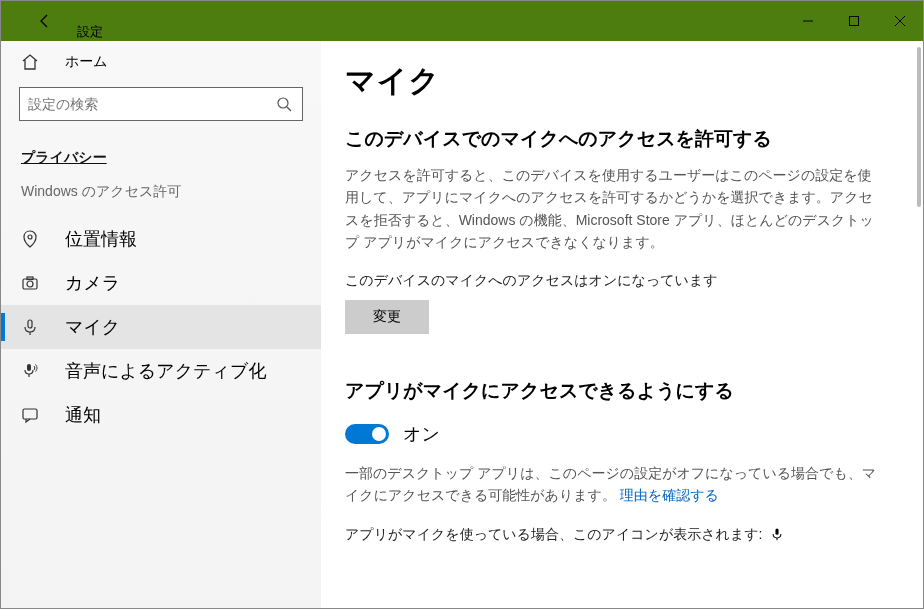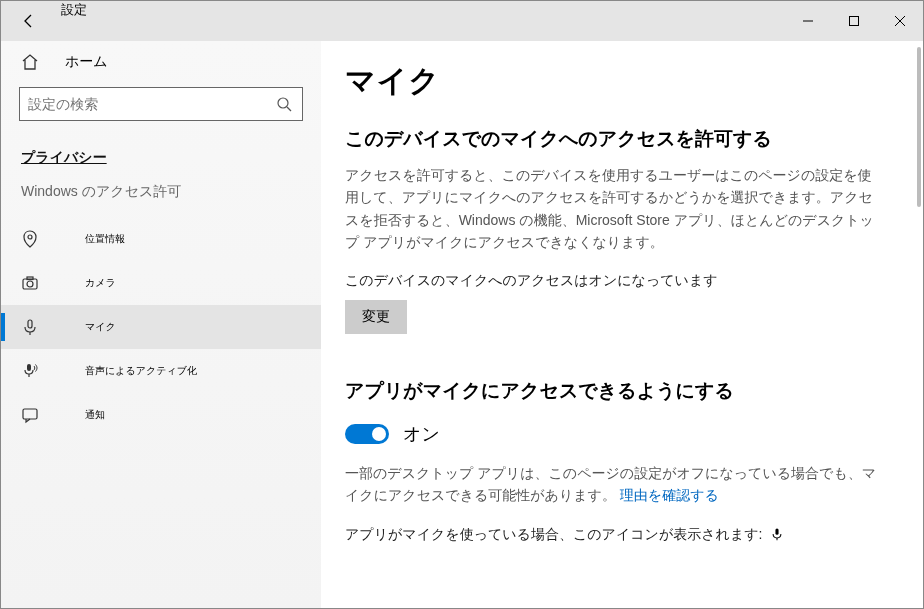--- a/index.html
+++ b/index.html
@@ -11,23 +11,23 @@
     width: 924px;
     height: 609px;
     overflow: hidden;
     position: relative;
     border: 1px solid #888;
   }
   
   .titlebar {
     height: 40px;
     display: flex;
-    align-items: flex-start;
-    padding-left: 8px;
-    background: #e5e5e5;
+    align-items: flex-end;
+    padding-left: 24px;
+    background: #4d7c0f;
   }
   .titlebar .back {
     width: 40px;
     height: 40px;
     display: flex;
     align-items: center;
     justify-content: center;
     font-size: 16px;
   }
   .titlebar .title {
@@ -102,23 +102,22 @@
   .group-label {
     padding: 20px 20px 8px 20px;
     font-size: 13px;
     color: #666;
   }
   .nav-item {
     display: flex;
     align-items: center;
     height: 44px;
     padding: 0 20px;
-    font-size: 10px;
+    font-size: 18px;
     position: relative;
-    gap: 20px;
   }
   .nav-item .icon { width: 24px; margin-right: 20px; display:flex; color:#333; }
   .nav-item.selected {
     background: #e4e4e4;
   }
   .nav-item.selected::before {
     content: "";
     position: absolute;
     left: 0; top: 8px; bottom: 8px;
     width: 4px;
@@ -146,21 +145,21 @@
   }
   p.status {
     font-size: 14px;
     color: #222;
     margin-top: 18px;
     margin-bottom: 10px;
   }
   button.change-btn {
     background: #ccc;
     border: none;
-    padding: 8px 17px;
+    padding: 8px 28px;
     font-size: 14px;
     font-family: inherit;
     cursor: pointer;
     text-align: right;
   }
   .toggle-row {
     display: flex;
     align-items: center;
     margin: 18px 0 16px 0;
   }

